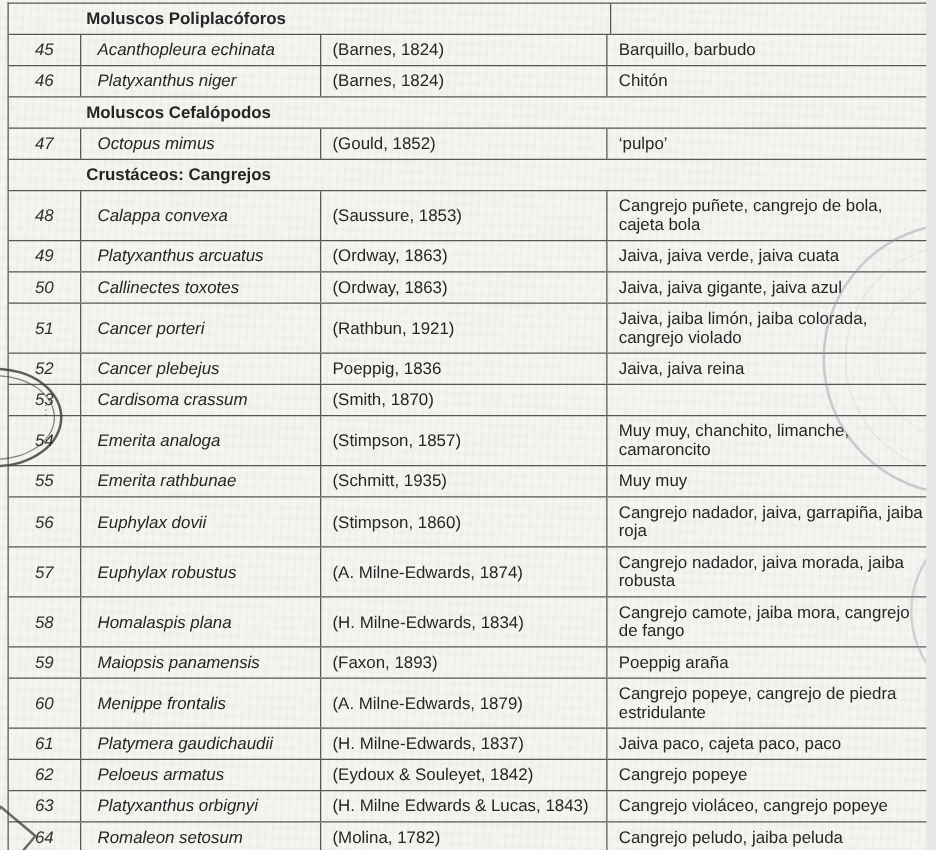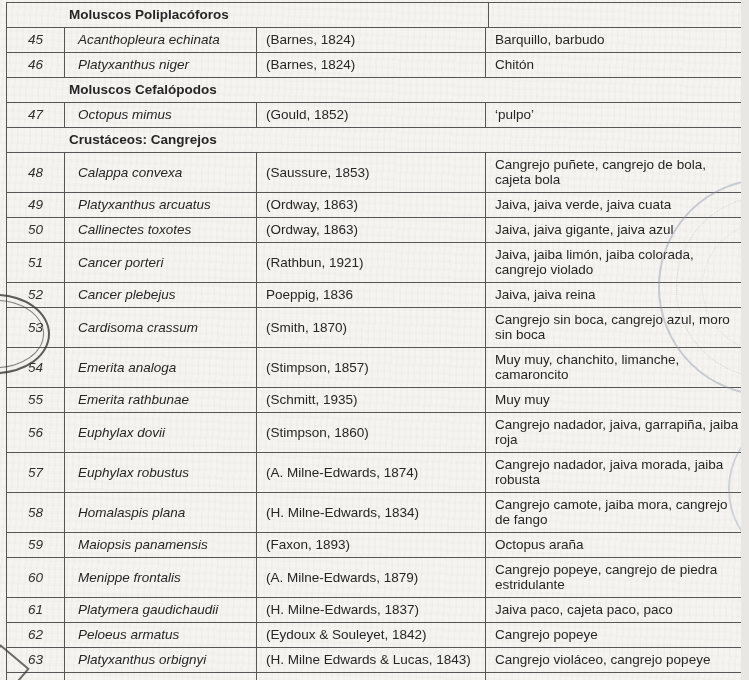--- a/index.html
+++ b/index.html
@@ -128,21 +128,20 @@
       <div class="row">
     <div class="cell c-num">52</div>
     <div class="cell c-sp">Cancer plebejus</div>
     <div class="cell c-au">Poeppig, 1836</div>
     <div class="cell c-cm">Jaiva, jaiva reina</div>
   </div>
       <div class="row">
     <div class="cell c-num">53</div>
     <div class="cell c-sp">Cardisoma crassum</div>
     <div class="cell c-au">(Smith, 1870)</div>
-    <div class="cell c-cm">Cangrejo sin boca, cangrejo azul, moro sin boca</div>
   </div>
       <div class="row">
     <div class="cell c-num">54</div>
     <div class="cell c-sp">Emerita analoga</div>
     <div class="cell c-au">(Stimpson, 1857)</div>
     <div class="cell c-cm">Muy muy, chanchito, limanche, camaroncito</div>
   </div>
       <div class="row">
     <div class="cell c-num">55</div>
     <div class="cell c-sp">Emerita rathbunae</div>
@@ -164,21 +163,21 @@
       <div class="row">
     <div class="cell c-num">58</div>
     <div class="cell c-sp">Homalaspis plana</div>
     <div class="cell c-au">(H. Milne-Edwards, 1834)</div>
     <div class="cell c-cm">Cangrejo camote, jaiba mora, cangrejo de fango</div>
   </div>
       <div class="row">
     <div class="cell c-num">59</div>
     <div class="cell c-sp">Maiopsis panamensis</div>
     <div class="cell c-au">(Faxon, 1893)</div>
-    <div class="cell c-cm">Octopus araña</div>
+    <div class="cell c-cm">Poeppig araña</div>
   </div>
       <div class="row">
     <div class="cell c-num">60</div>
     <div class="cell c-sp">Menippe frontalis</div>
     <div class="cell c-au">(A. Milne-Edwards, 1879)</div>
     <div class="cell c-cm">Cangrejo popeye, cangrejo de piedra estridulante</div>
   </div>
       <div class="row">
     <div class="cell c-num">61</div>
     <div class="cell c-sp">Platymera gaudichaudii</div>

